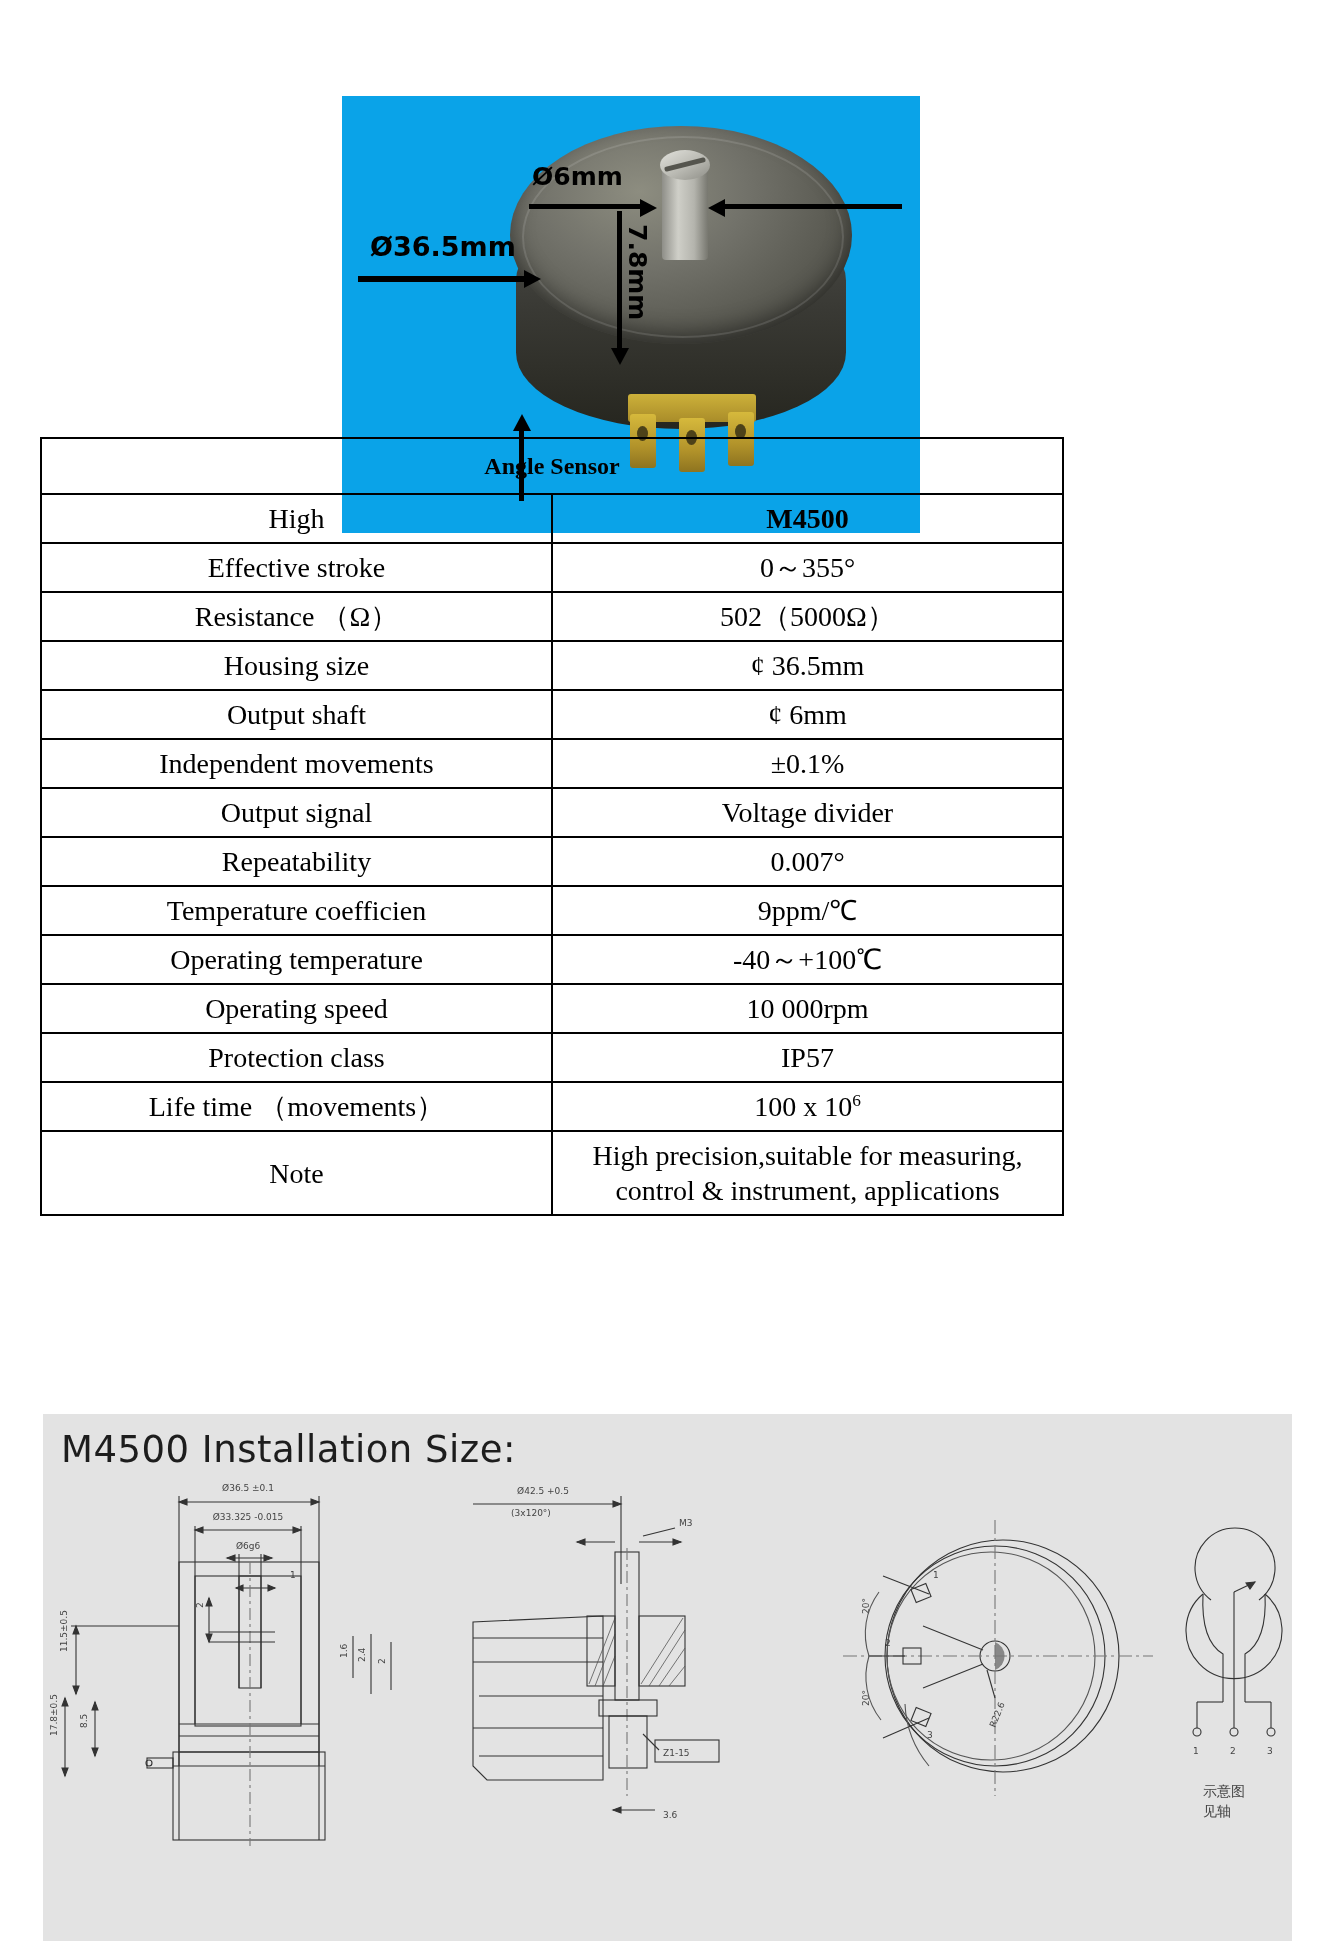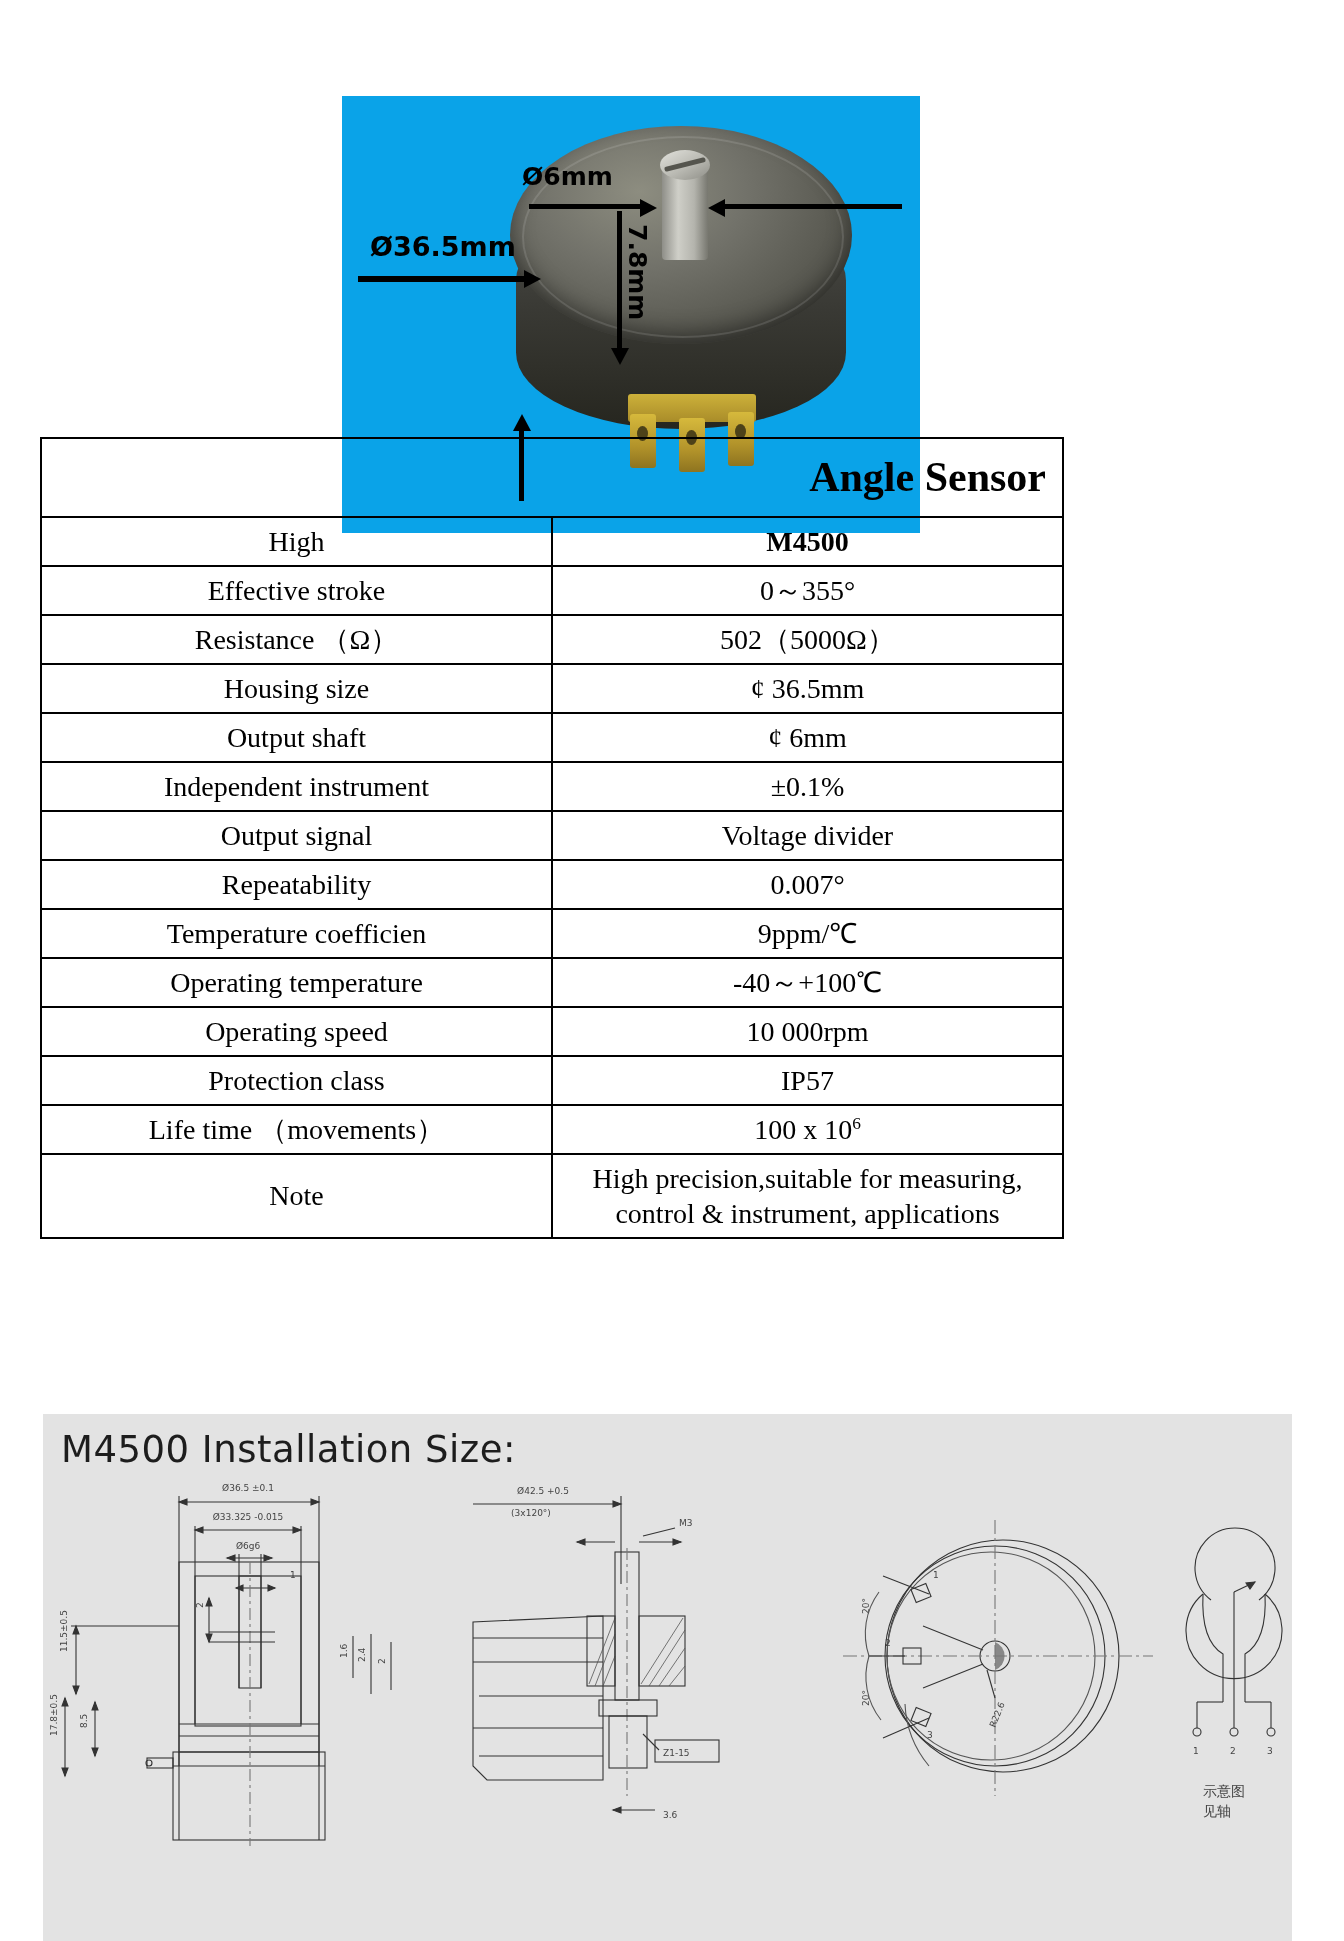--- a/index.html
+++ b/index.html
@@ -165,23 +165,22 @@
     border: 2px solid #000;
     text-align: center;
     vertical-align: middle;
     font-size: 28px;
     line-height: 1.25;
     padding: 6px 4px;
     color: #000;
   }
   .spec-table .title-cell {
     font-weight: bold;
-    font-size: 42px;
+    font-size: 24px;
     padding: 12px 16px;
-    text-align: right;
   }
   .spec-table td.col-l { width: 470px; }
   .spec-table td.col-r { width: 554px; font-family: Liberation Serif, serif; }
   .model-value {
     color: #e8001c;
     font-weight: bold;
   }
   .note-cell { padding: 12px 16px; }
   sup { font-size: .62em; vertical-align: super; }
 
@@ -221,21 +220,21 @@
       <div class="pin-strip"></div>
       <div class="pin" style="left:120px;top:288px;"></div>
       <div class="pin" style="left:169px;top:292px;"></div>
       <div class="pin" style="left:218px;top:286px;"></div>
     </div>
 
     <span class="dim-label" style="left:28px; top:135px; font-size:27px;">Ø36.5mm</span>
     <div class="arrow-line" style="left:16px; top:180px; width:168px; height:6px;"></div>
     <div class="arrow-head ah-right" style="left:182px; top:174px;"></div>
 
-    <span class="dim-label" style="left:180px; top:66px; font-size:25px;">Ø6mm</span>
+    <span class="dim-label" style="left:190px; top:66px; font-size:25px;">Ø6mm</span>
     <div class="arrow-line" style="left:187px; top:108px; width:113px; height:5px;"></div>
     <div class="arrow-head ah-right" style="left:298px; top:103px;"></div>
 
     <div class="arrow-line" style="left:380px; top:108px; width:180px; height:5px;"></div>
     <div class="arrow-head ah-left" style="left:366px; top:103px;"></div>
 
     <span class="vlabel" style="left:281px; top:128px; font-size:25px;">7.8mm</span>
     <div class="arrow-line" style="left:275px; top:115px; width:5px; height:140px;"></div>
     <div class="arrow-head ah-down" style="left:269px; top:252px;"></div>
 
@@ -269,21 +268,21 @@
       <td class="col-l">Housing size</td>
       <td class="col-r">¢ 36.5mm</td>
     </tr>
 
     <tr>
       <td class="col-l">Output shaft</td>
       <td class="col-r">¢ 6mm</td>
     </tr>
 
     <tr>
-      <td class="col-l">Independent instrument</td>
+      <td class="col-l">Independent movements</td>
       <td class="col-r">±0.1%</td>
     </tr>
 
     <tr>
       <td class="col-l">Output signal</td>
       <td class="col-r">Voltage divider</td>
     </tr>
 
     <tr>
       <td class="col-l">Repeatability</td>

